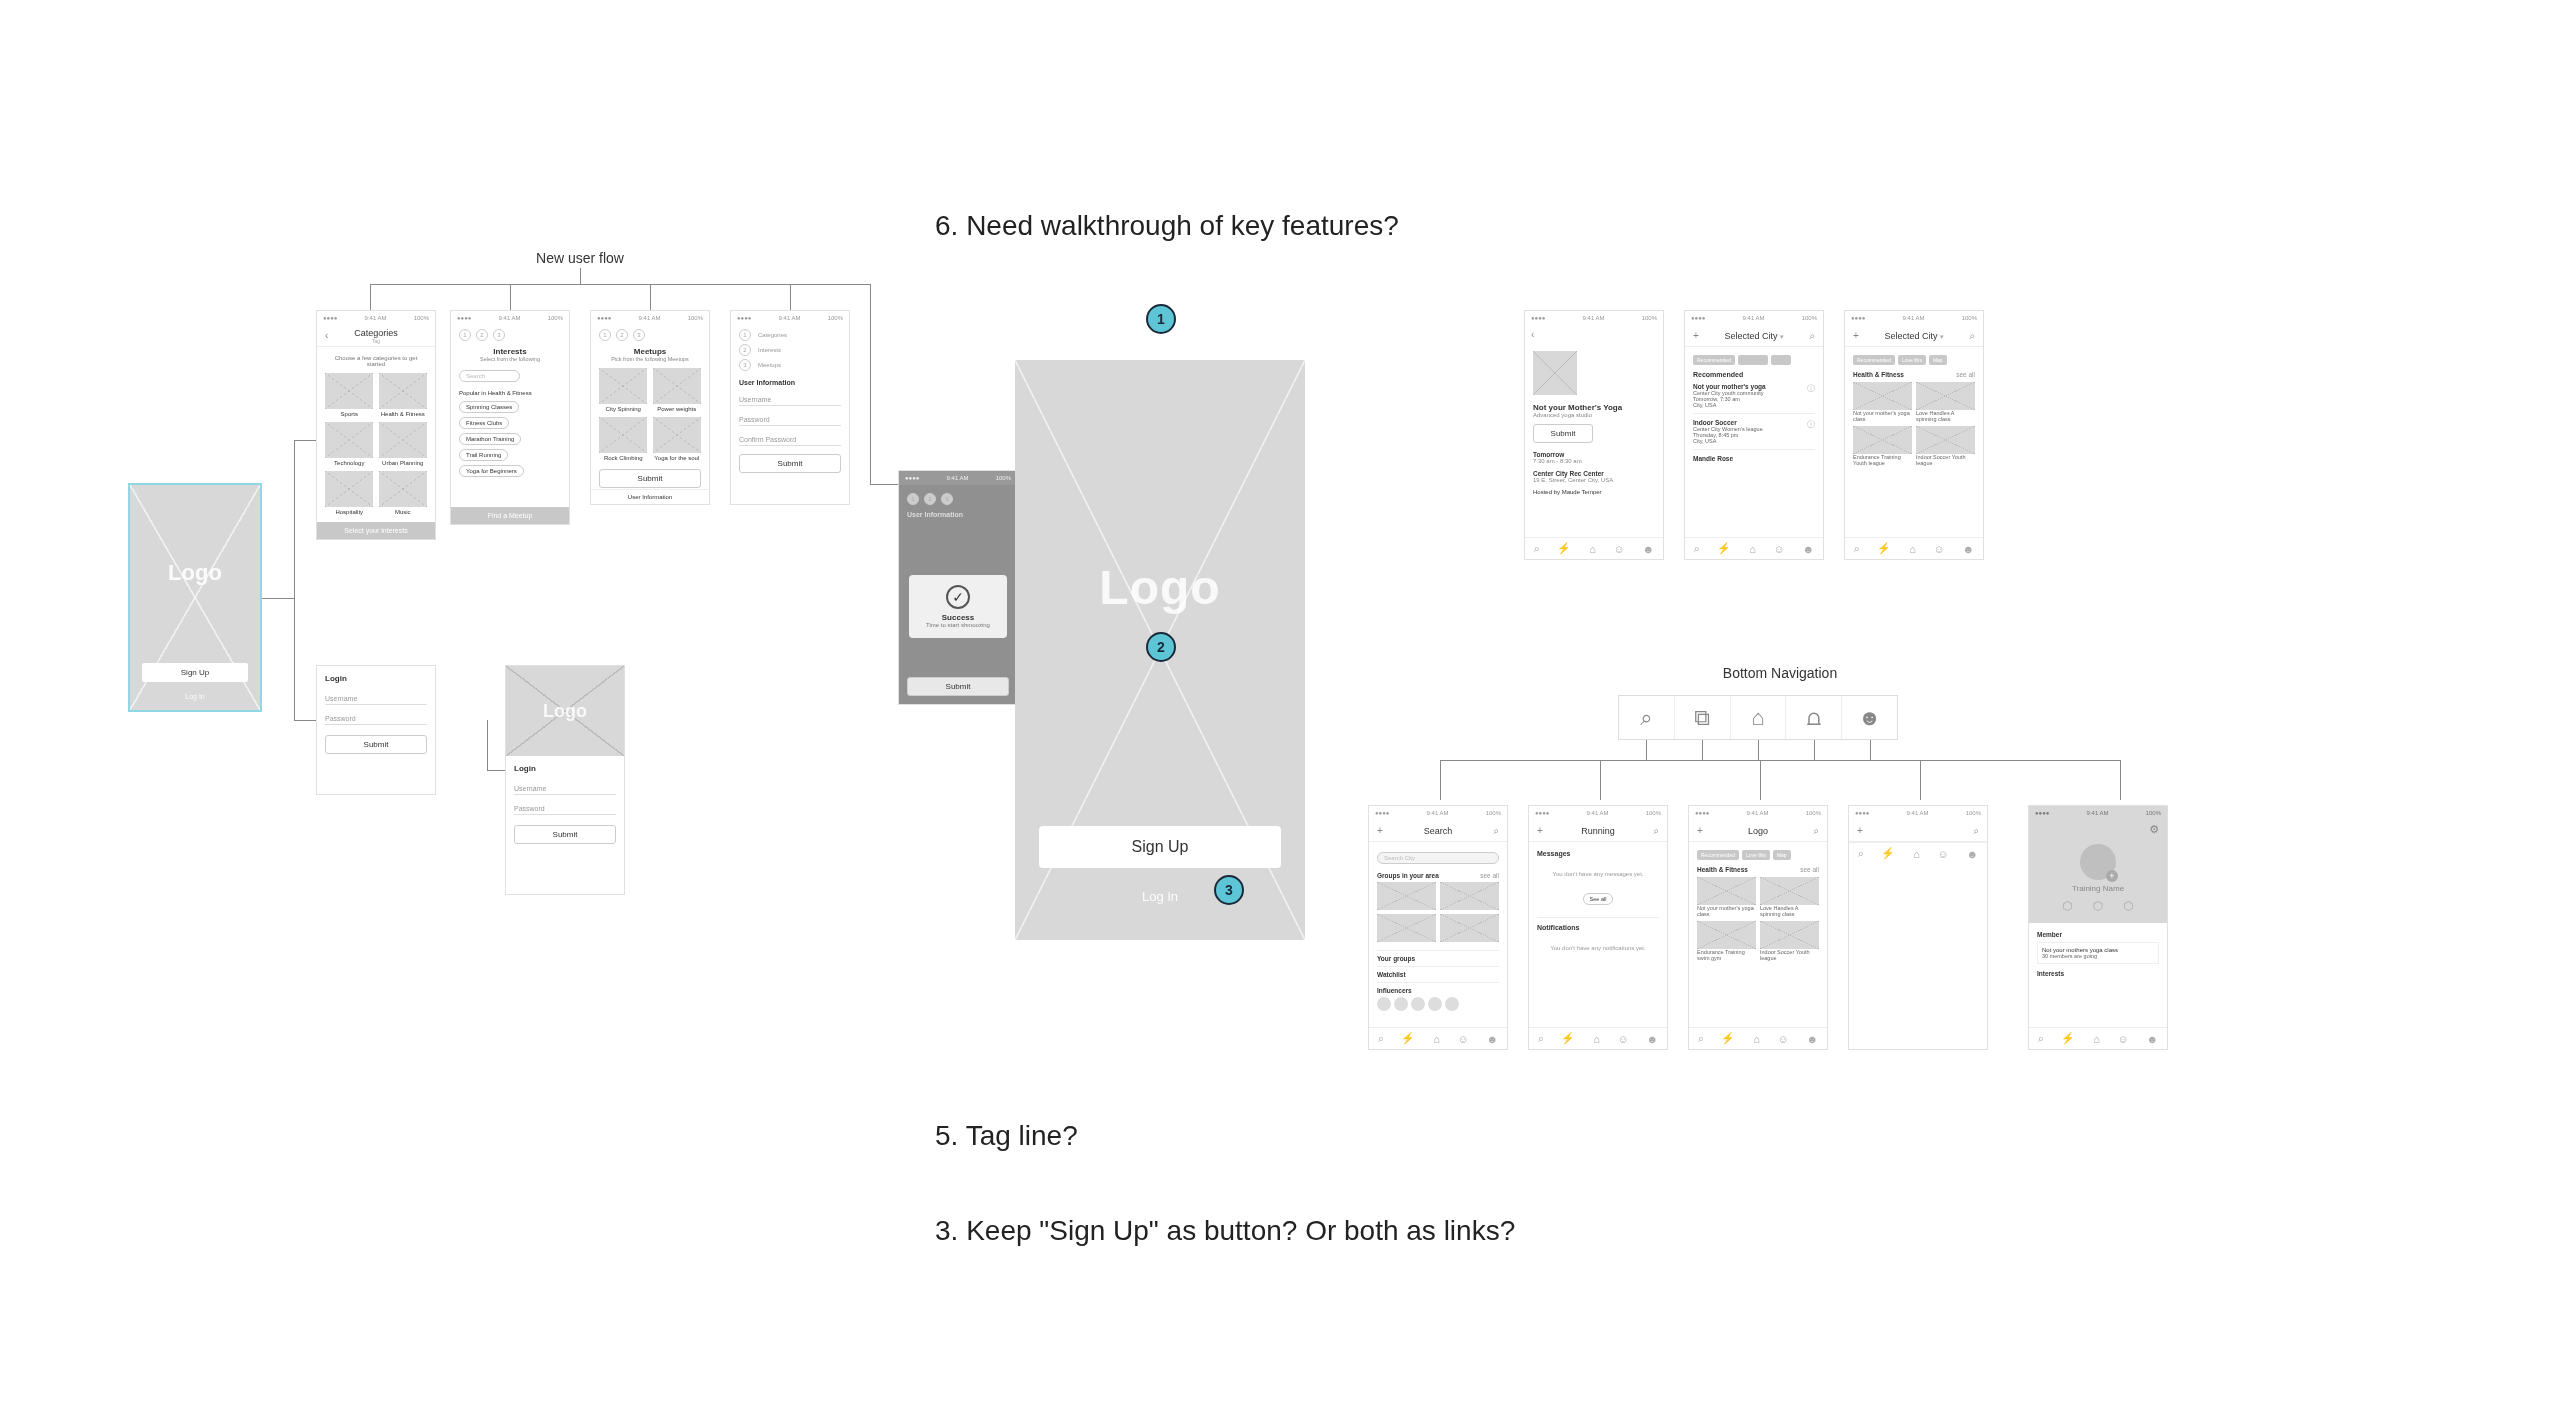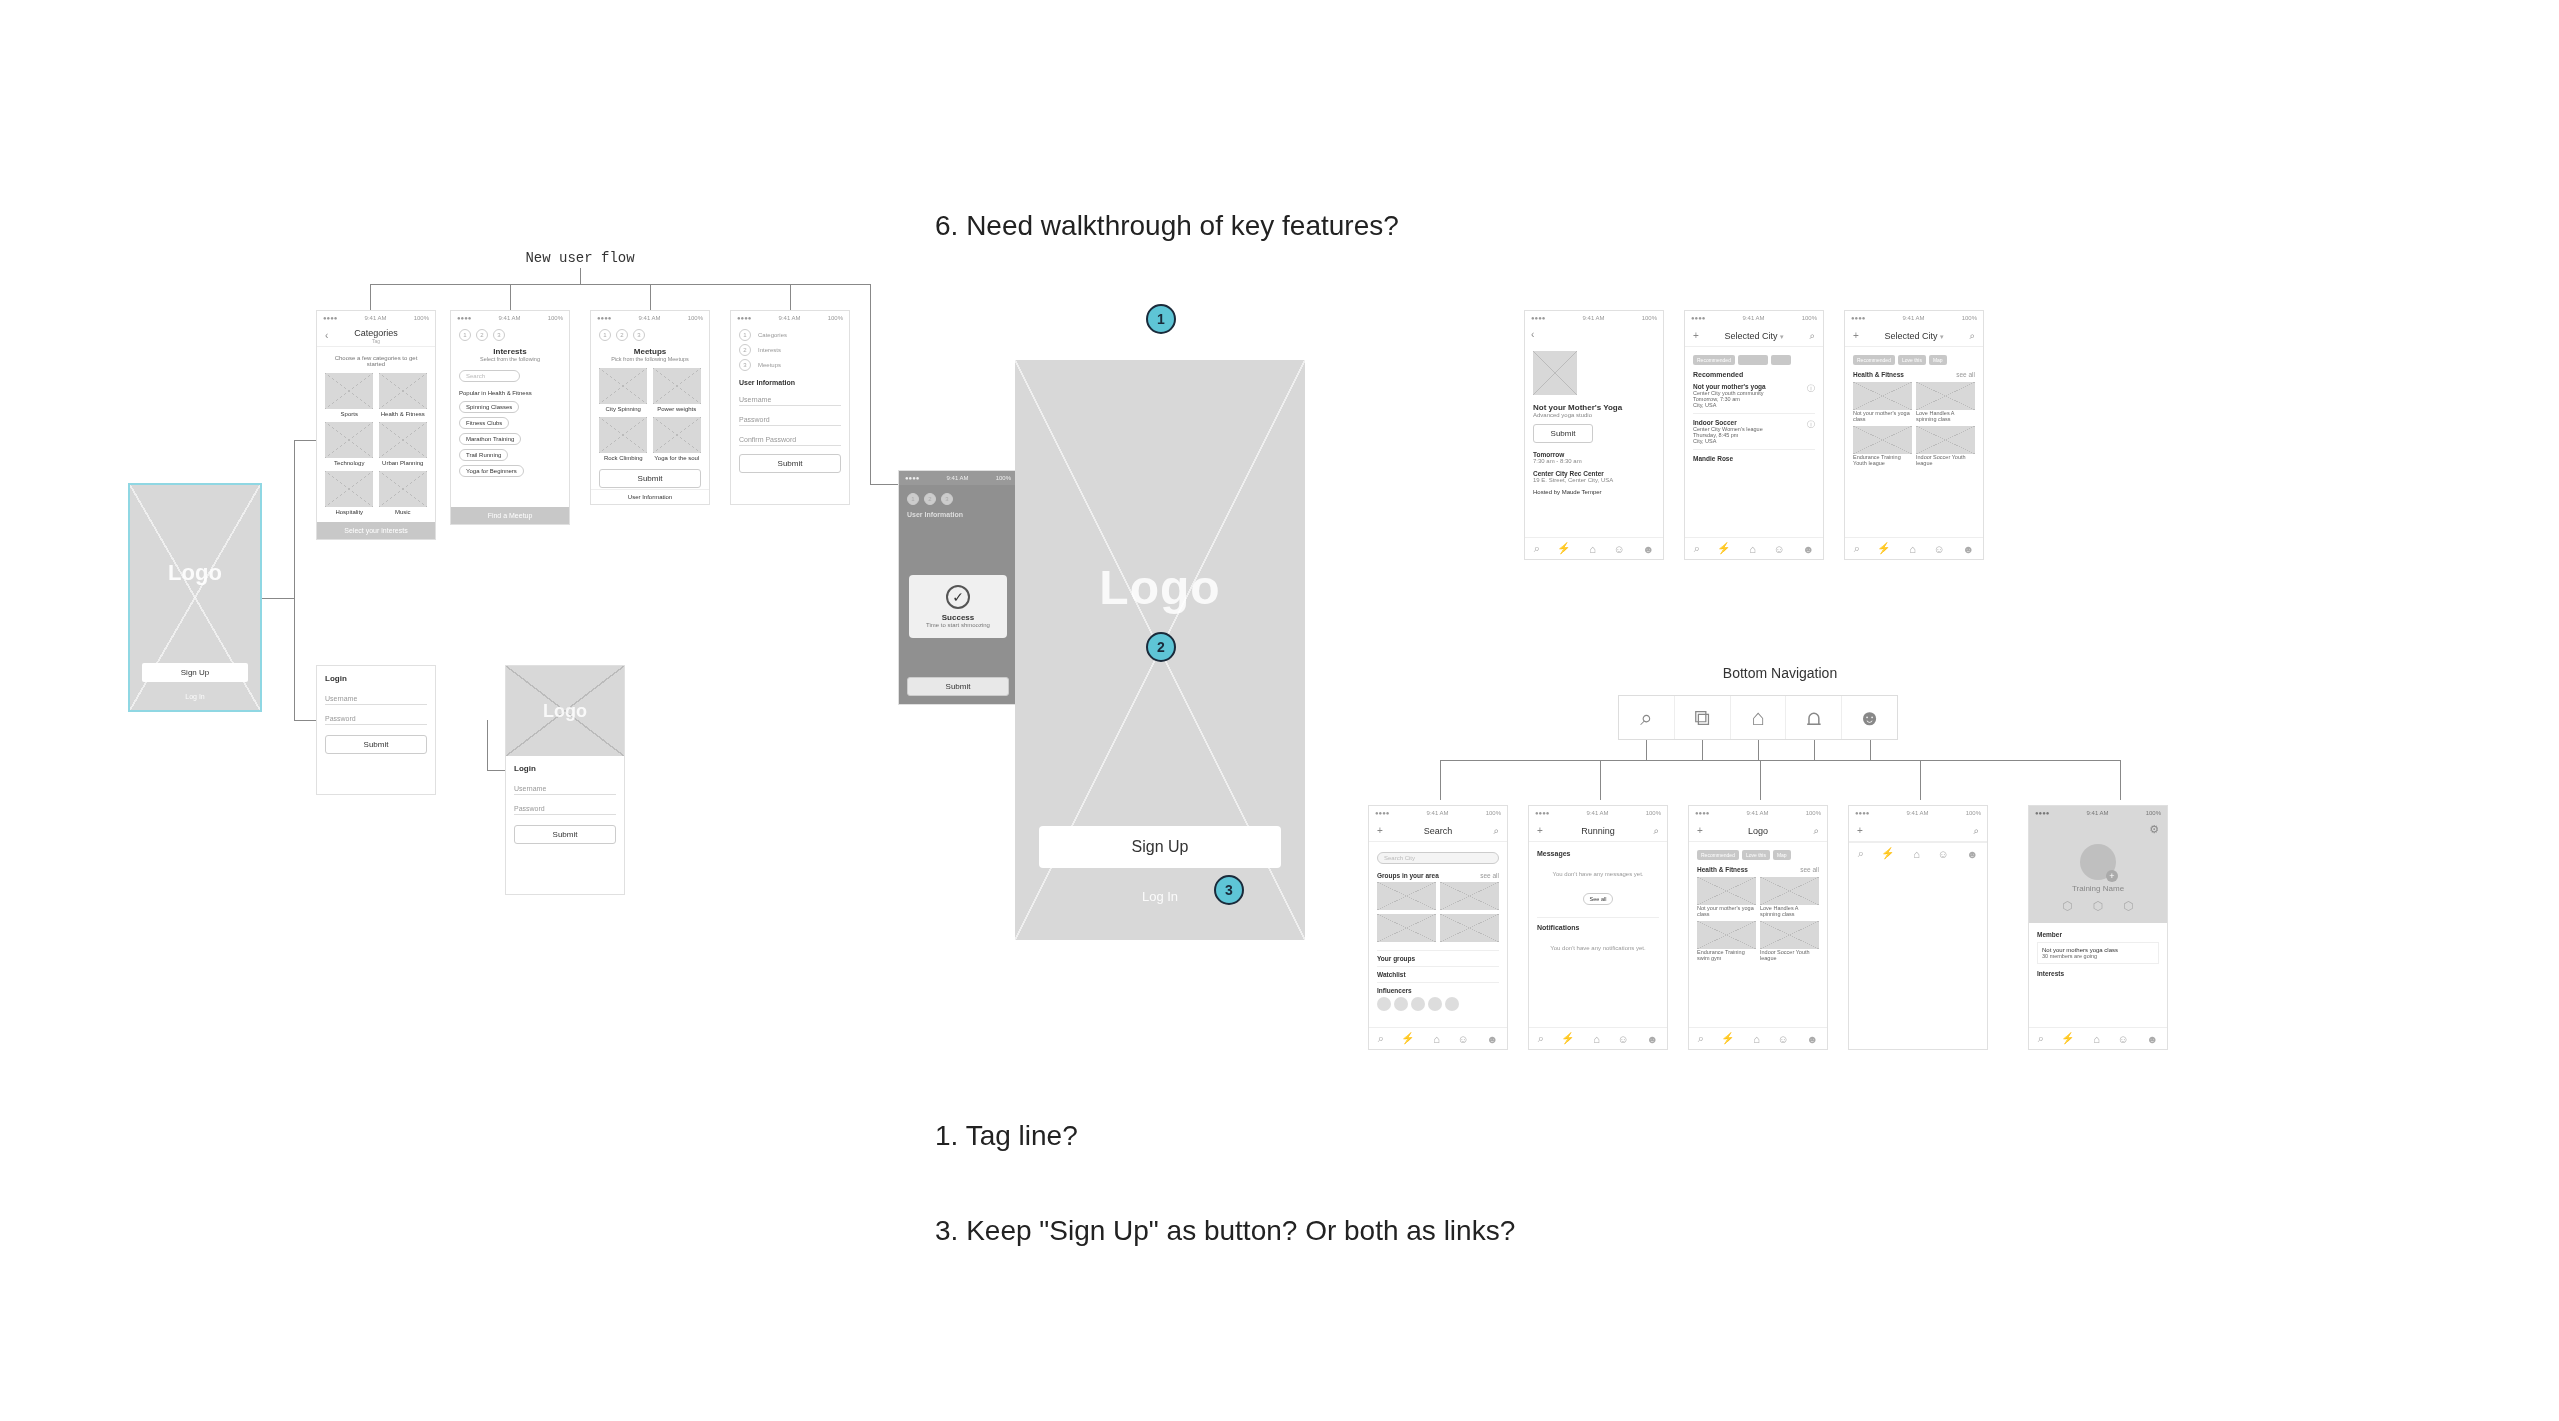--- a/index.html
+++ b/index.html
@@ -97,24 +97,24 @@
     .overlay { position:absolute; top:0;left:0;right:0;bottom:0; background:rgba(0,0,0,0.35); }
     .modal { position:absolute; left:10px; right:10px; top:90px; background:#f0f0f0; border-radius:4px; padding:10px; text-align:center; }
     .check { width:24px; height:24px; border:2px solid #555; border-radius:50%; display:inline-flex; align-items:center; justify-content:center; font-size:14px; }
     .rec-tags { display:flex; gap:3px; margin-bottom:6px; }
     .rec-tag { background:#c8c8c8; color:#fff; font-size:5px; padding:2px 4px; border-radius:2px; }
   </style>
 </head>
 <body>
 
 <div class="abs question" style="left:935px; top:210px;">6. Need walkthrough of key features?</div>
-<div class="abs question" style="left:935px; top:1120px;">1. Tag line?</div>
+<div class="abs question" style="left:935px; top:1120px;">5. Tag line?</div>
 <div class="abs question" style="left:935px; top:1215px;">3. Keep "Sign Up" as button? Or both as links?</div>
 
-<div class="abs section-title" style="left:480px; top:250px; width:200px;font-family:Liberation Mono, monospace;">New user flow</div>
+<div class="abs section-title" style="left:480px; top:250px; width:200px;">New user flow</div>
 <div class="abs section-title" style="left:1680px; top:665px; width:200px;">Bottom Navigation</div>
 
 <div class="conn v" style="left:580px; top:268px; height:16px;"></div>
 <div class="conn h" style="left:370px; top:284px; width:500px;"></div>
 <div class="conn v" style="left:370px; top:284px; height:26px;"></div>
 <div class="conn v" style="left:510px; top:284px; height:26px;"></div>
 <div class="conn v" style="left:650px; top:284px; height:26px;"></div>
 <div class="conn v" style="left:790px; top:284px; height:26px;"></div>
 <div class="conn v" style="left:870px; top:284px; height:200px;"></div>
 <div class="conn h" style="left:870px; top:484px; width:30px;"></div>

